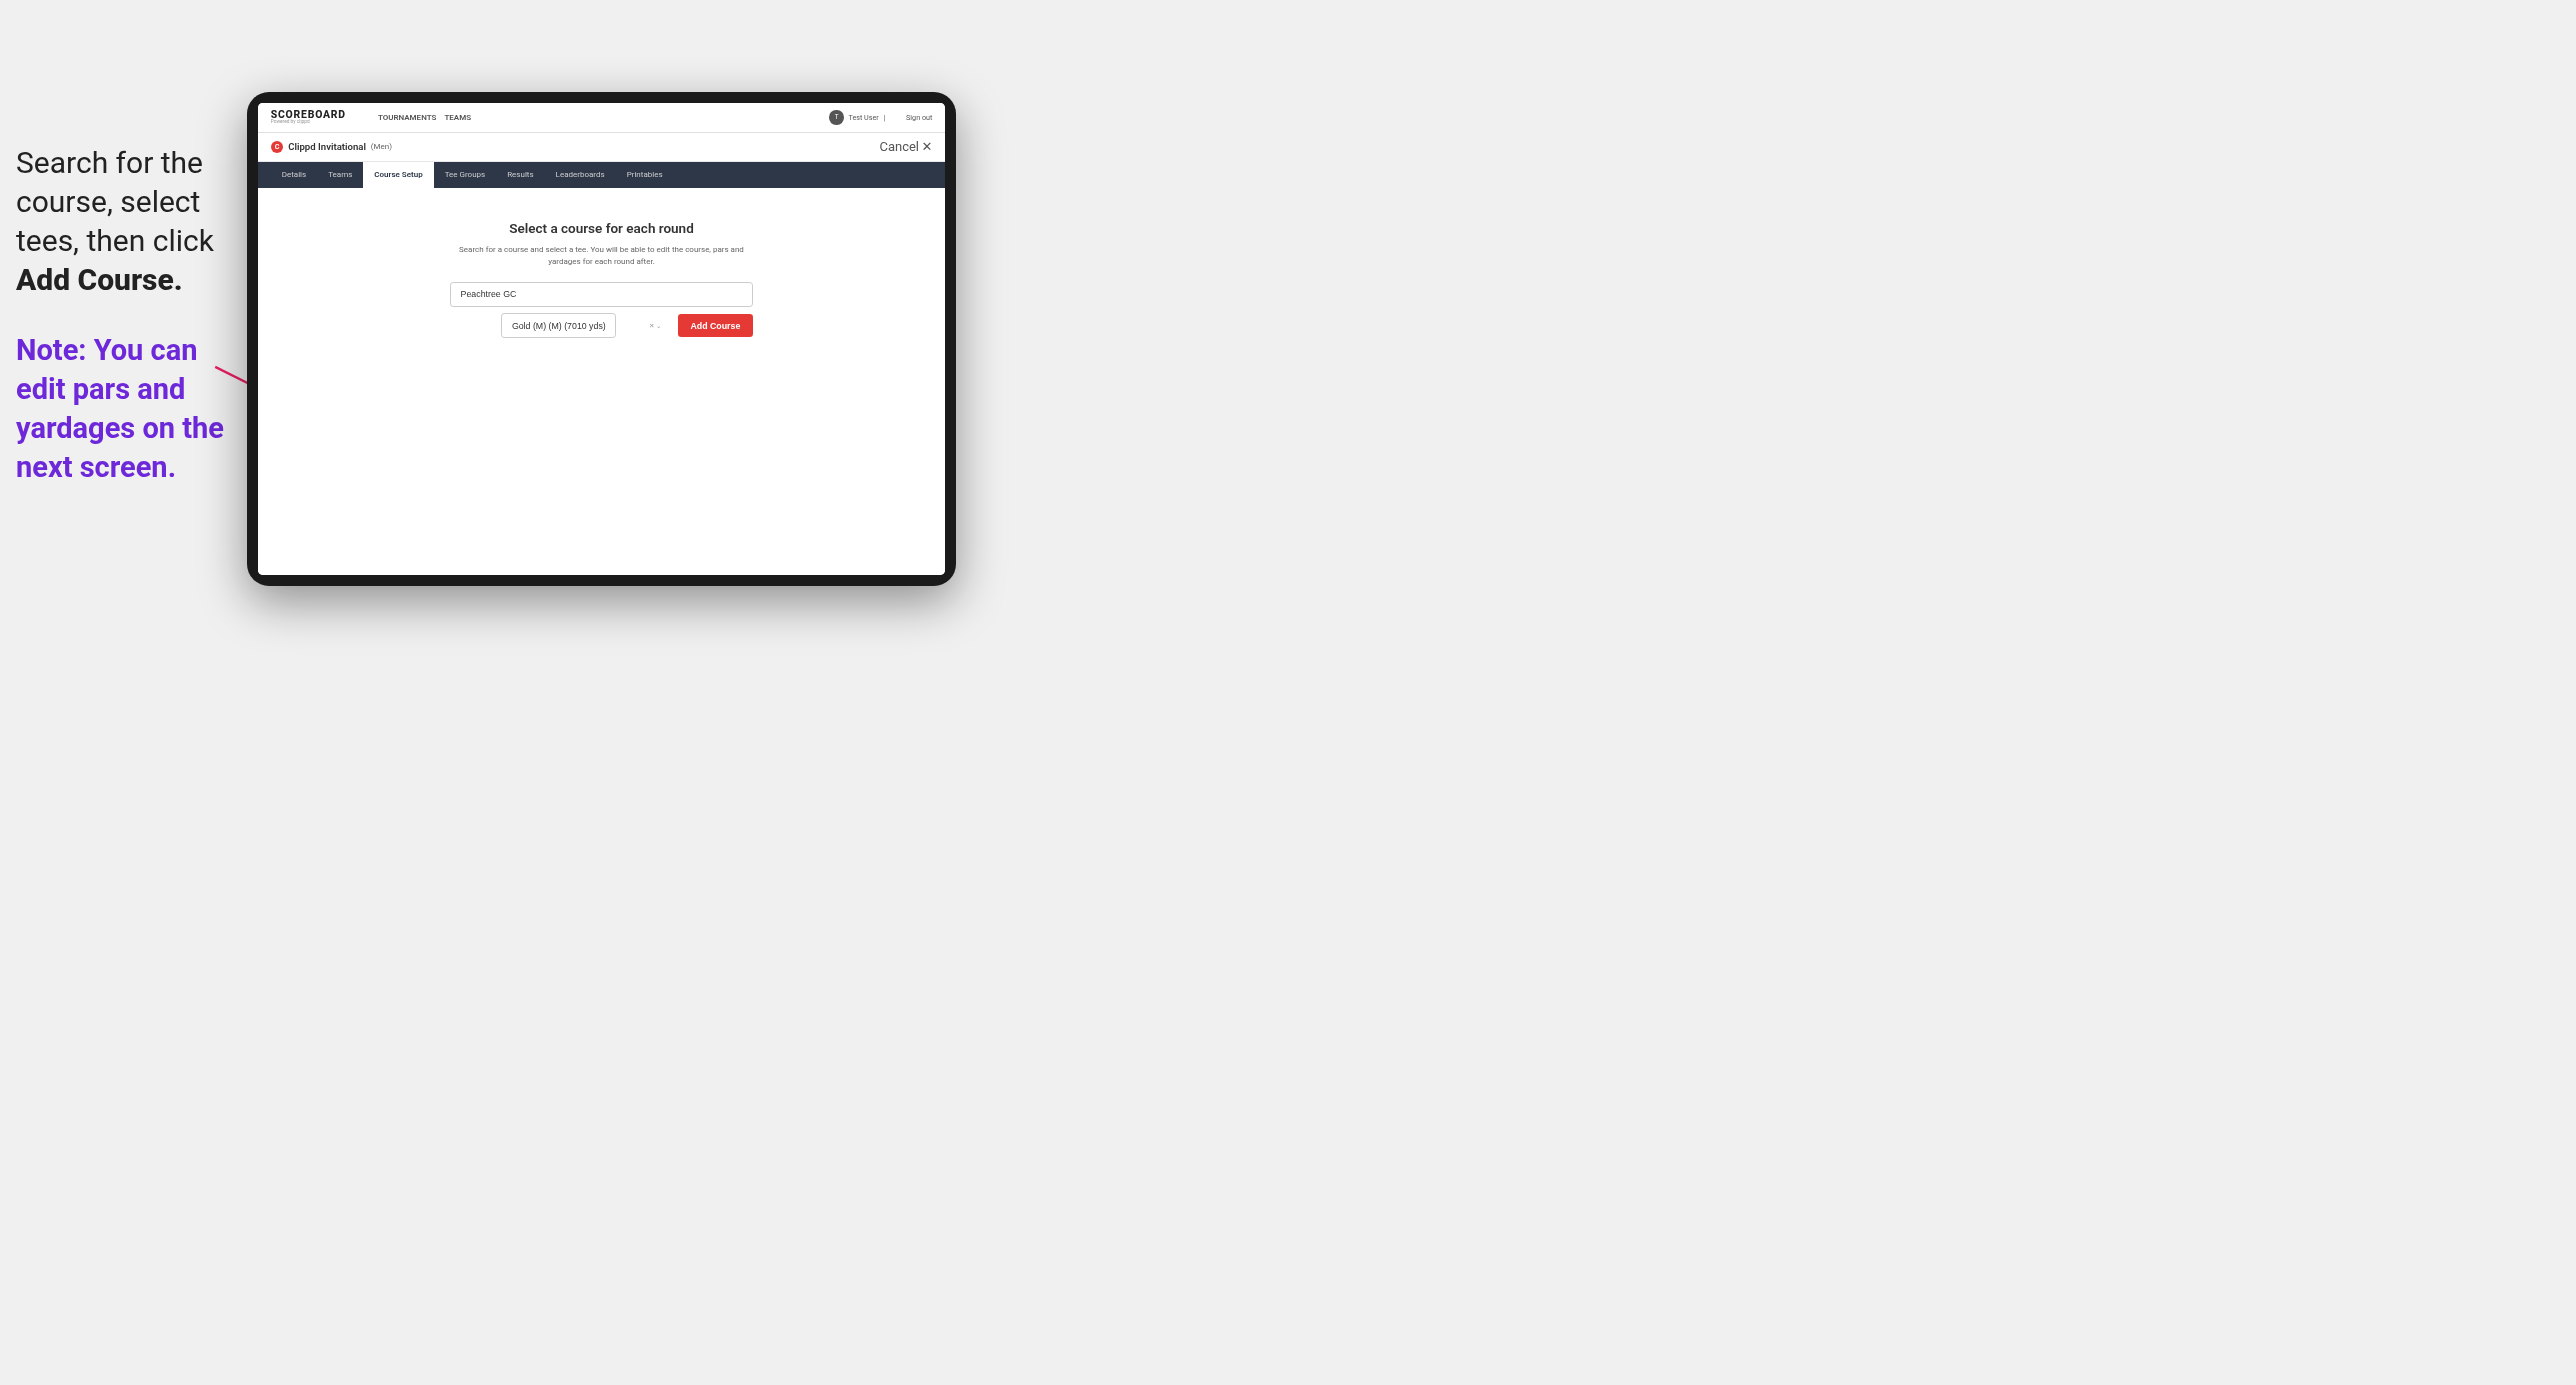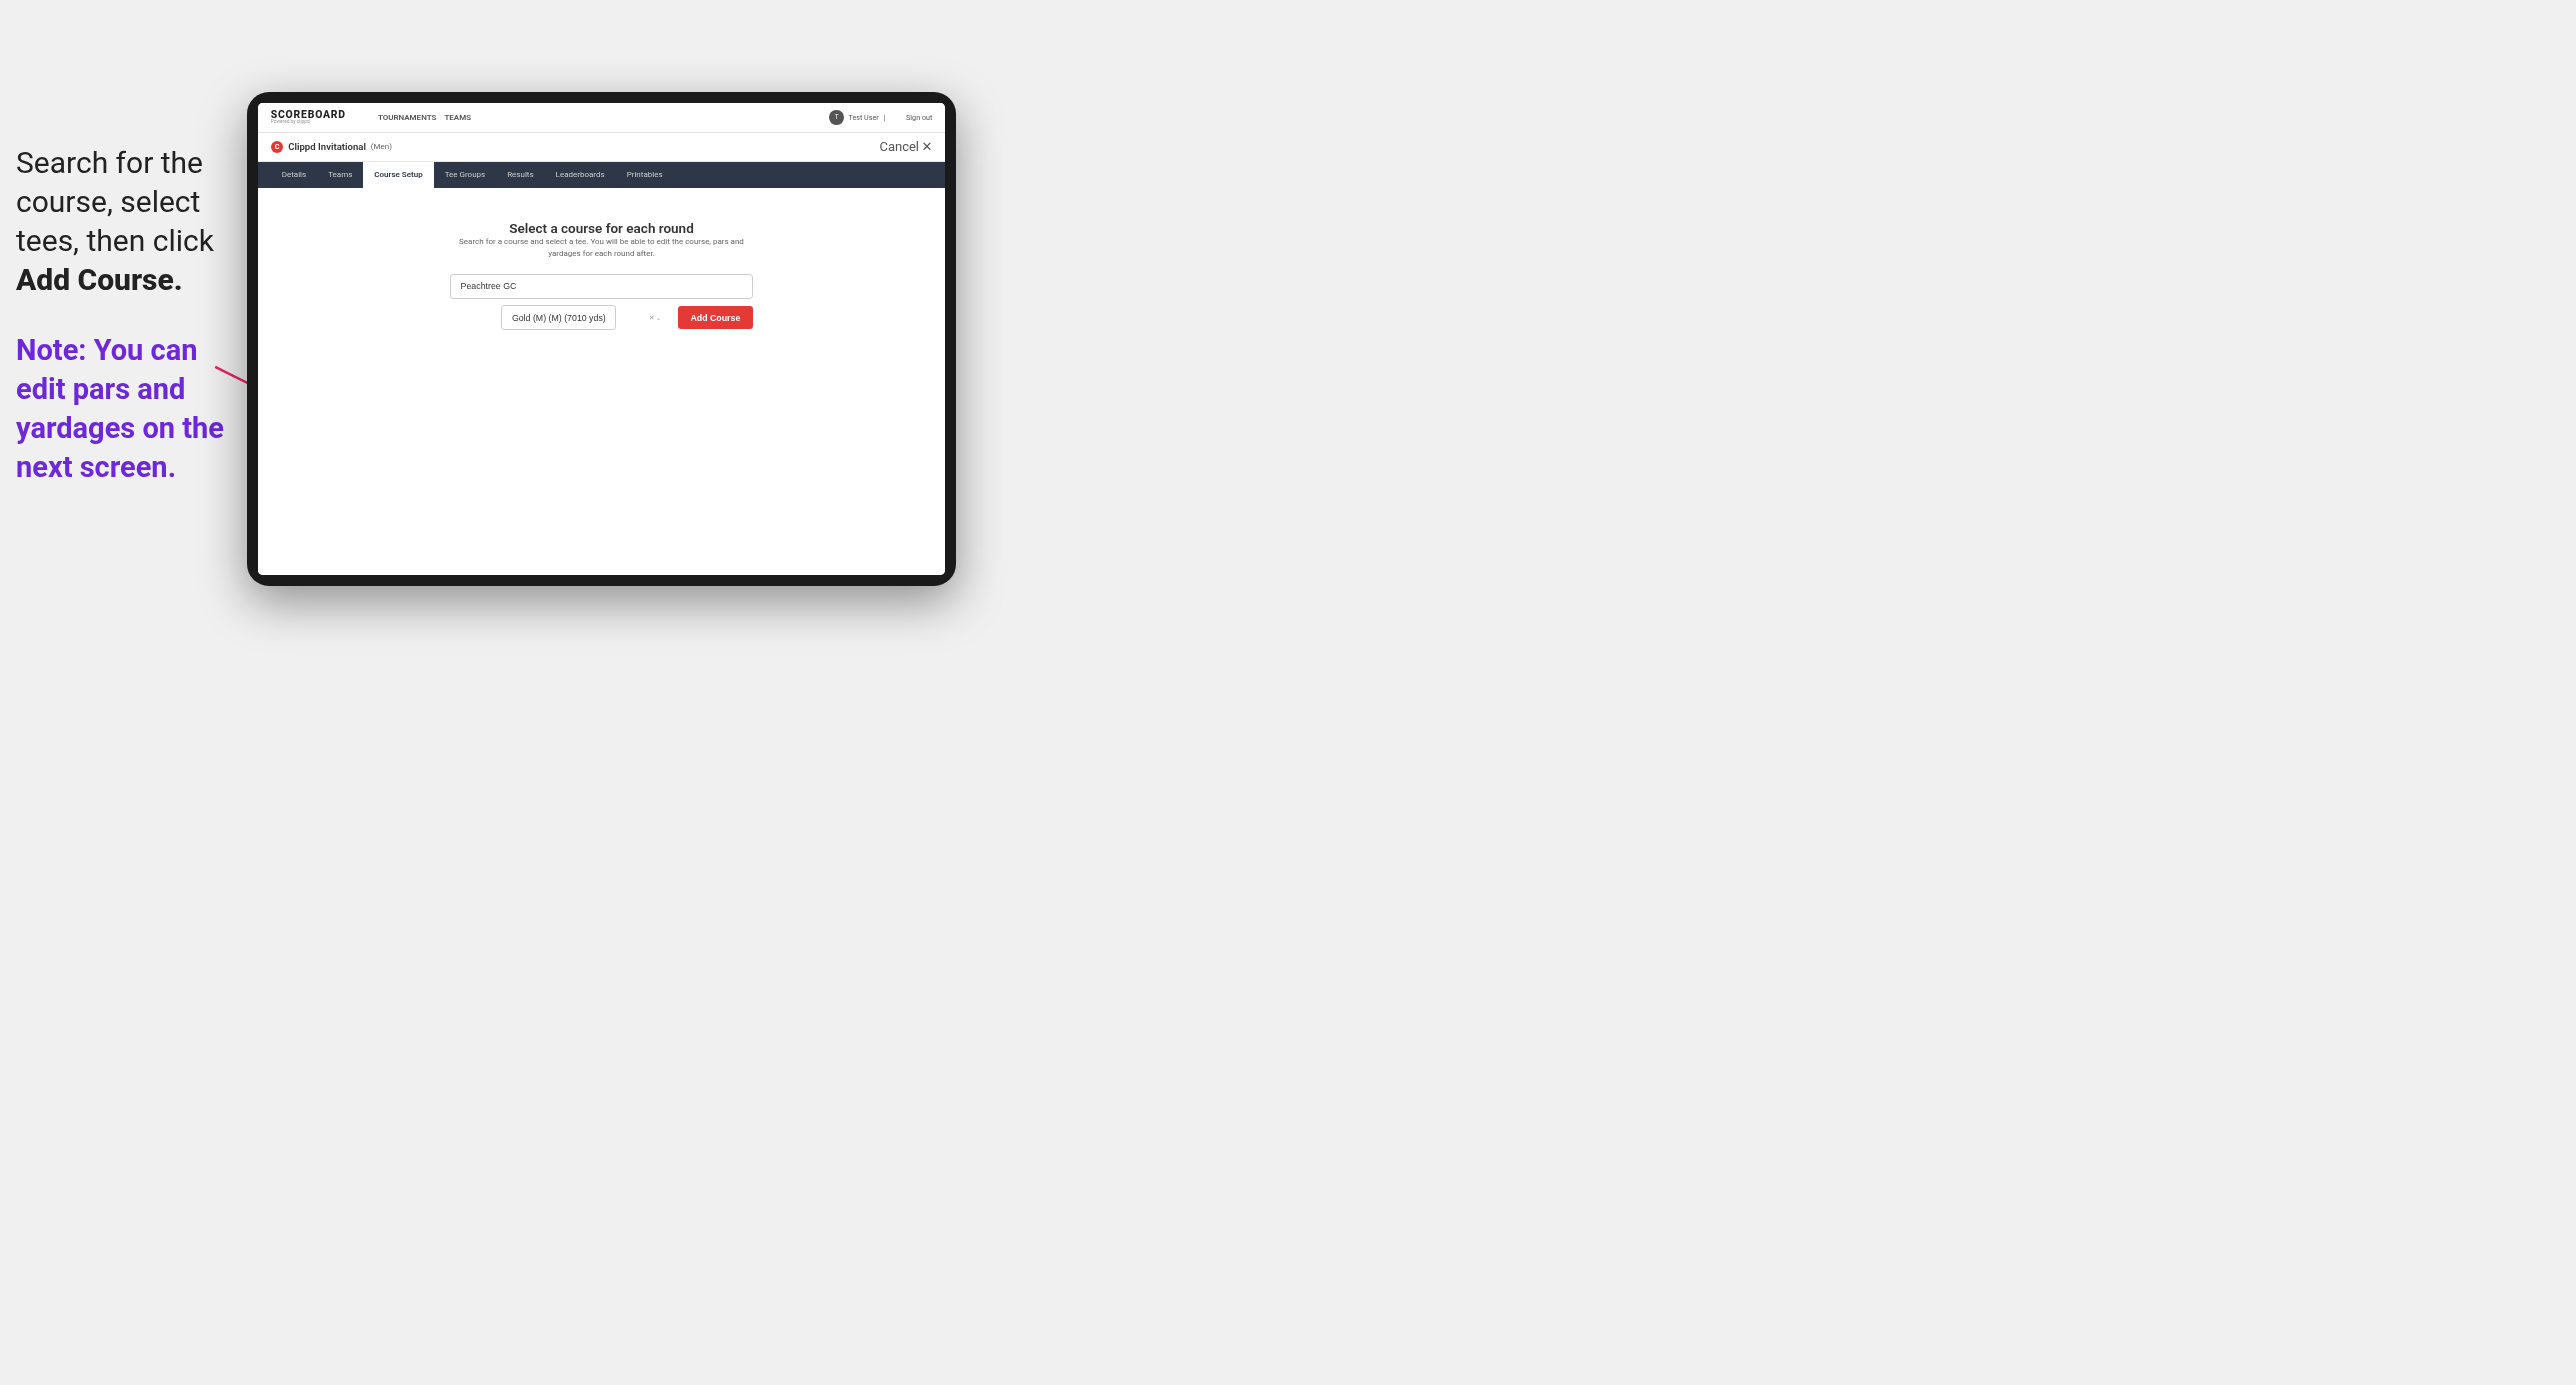--- a/index.html
+++ b/index.html
@@ -207,21 +207,21 @@
       overflow-y: auto;
     }
     .course-setup-box {
       width: 303px;
       text-align: center;
     }
     .setup-title {
       font-size: 13.5px;
       font-weight: 600;
       color: #333;
-      margin-bottom: 0;
+      margin-bottom: 8px;
     }
     .setup-desc {
       font-size: 8px;
       color: #666;
       line-height: 1.5;
       margin-bottom: 14.3px;
     }
     .search-input {
       width: 100%;
       padding: 6.4px 9.6px;

